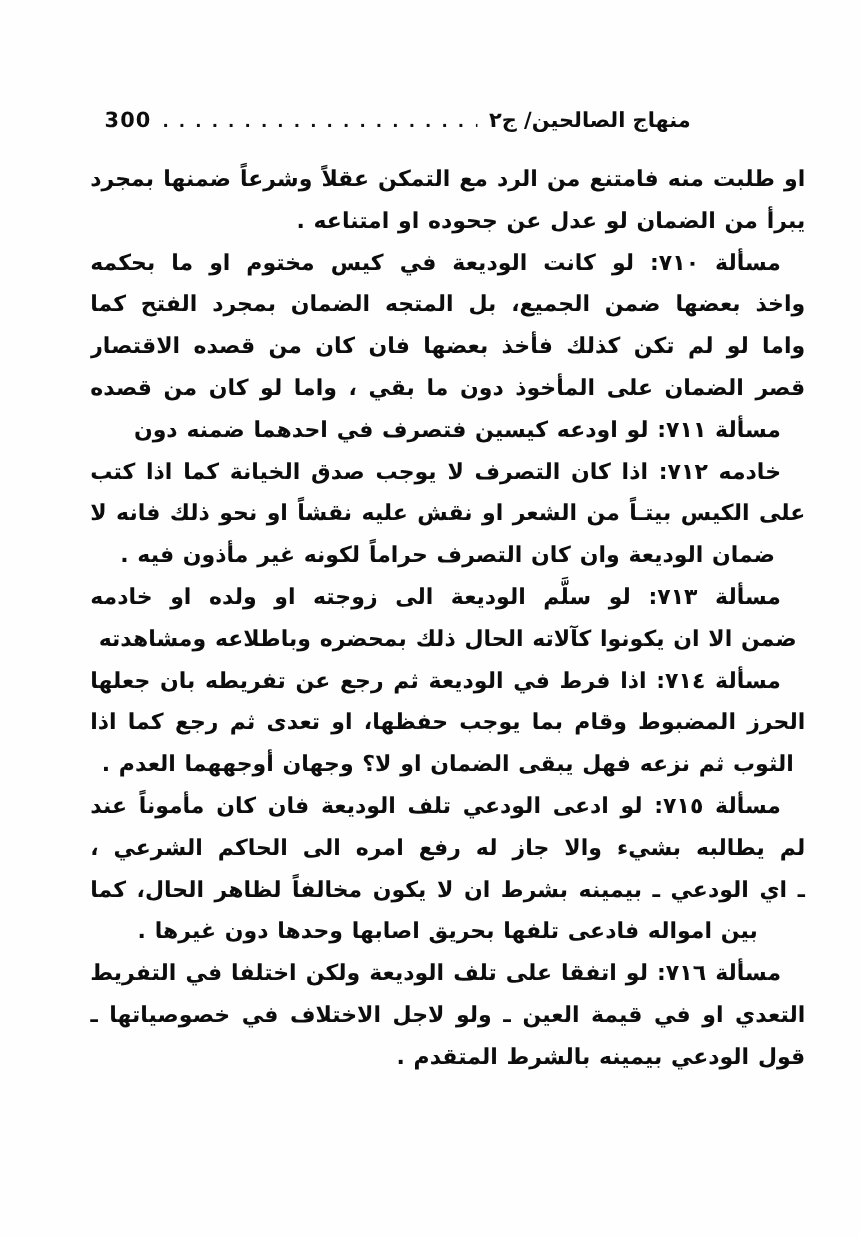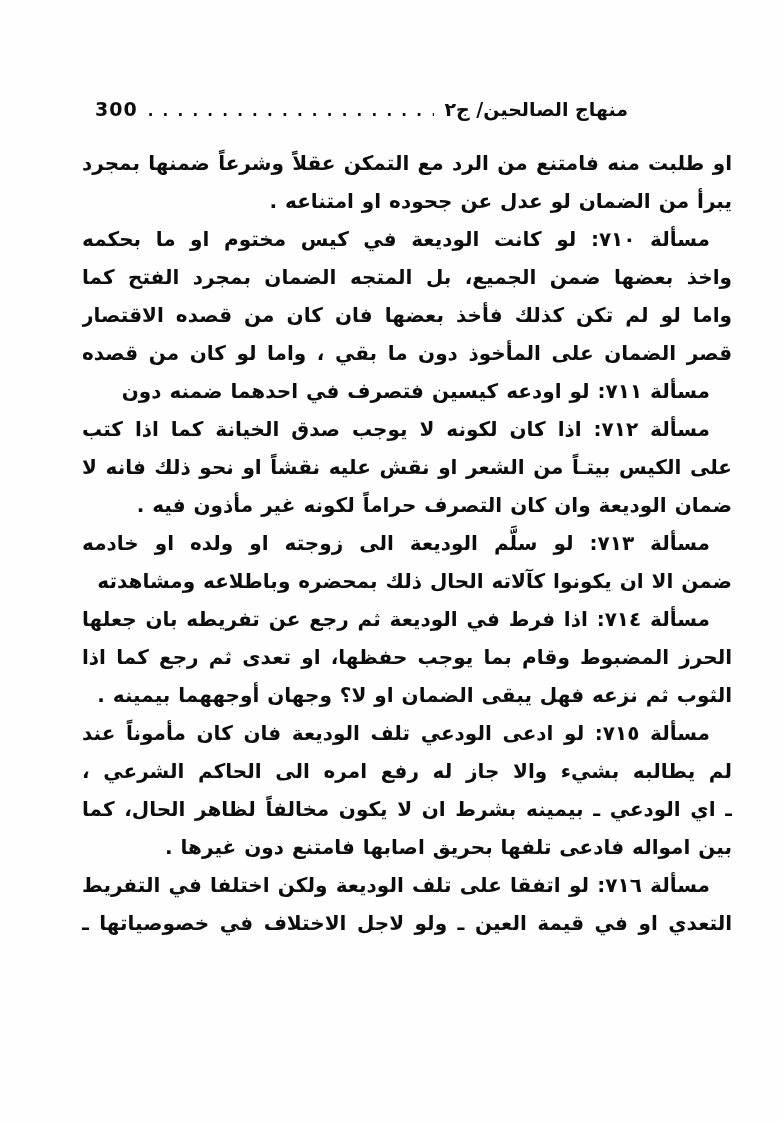--- a/index.html
+++ b/index.html
@@ -51,21 +51,21 @@
   .para { margin: 0; }
   .line {
     line-height: 38px;
     height: 38px;
     overflow: hidden;
     text-align: right;
     word-spacing: 1px;
   }
   .line.justify { text-align: justify; text-align-last: justify; }
   .line.center  { }
-  .line.left    { text-align: right; }
+  .line.left    { text-align: center; }
   .line.right   { text-align: right; }
   .line.indent  { padding-right: 22px; }
 </style>
 </head>
 <body>
 
 <div class="page">
 
   <div class="running-head">
     <span class="title">منهاج الصالحين/ ج٢</span>
@@ -81,38 +81,39 @@
       <div class="para">
         <div class="line justify indent">مسألة ٧١٠: لو كانت الوديعة في كيس مختوم او ما بحكمه ففتحه</div>
         <div class="line justify">واخذ بعضها ضمن الجميع، بل المتجه الضمان بمجرد الفتح كما سبق،</div>
         <div class="line justify">واما لو لم تكن كذلك فأخذ بعضها فان كان من قصده الاقتصار عليه فالظاهر</div>
         <div class="line justify">قصر الضمان على المأخوذ دون ما بقي ، واما لو كان من قصده عدم الاقتصار</div>
       </div>
       <div class="para">
         <div class="line right indent">مسألة ٧١١: لو اودعه كيسين فتصرف في احدهما ضمنه دون الاخر.</div>
       </div>
       <div class="para">
-        <div class="line justify indent">مسألة ٧١٢: اذا كان لكونه لا يوجب صدق الخيانة كما اذا كتب</div>
+        <div class="line justify indent">خادمه ٧١٢: اذا كان التصرف لا يوجب صدق الخيانة كما اذا كتب</div>
         <div class="line justify">على الكيس بيتـاً من الشعر او نقش عليه نقشاً او نحو ذلك فانه لا يوجب</div>
         <div class="line left">ضمان الوديعة وان كان التصرف حراماً لكونه غير مأذون فيه .</div>
       </div>
       <div class="para">
         <div class="line justify indent">مسألة ٧١٣: لو سلَّم الوديعة الى زوجته او ولده او خادمه ليحرزوها</div>
         <div class="line left">ضمن الا ان يكونوا كآلاته الحال ذلك بمحضره وباطلاعه ومشاهدته .</div>
       </div>
       <div class="para">
         <div class="line justify indent">مسألة ٧١٤: اذا فرط في الوديعة ثم رجع عن تفريطه بان جعلها في</div>
         <div class="line justify">الحرز المضبوط وقام بما يوجب حفظها، او تعدى ثم رجع كما اذا لبس</div>
-        <div class="line left">الثوب ثم نزعه فهل يبقى الضمان او لا؟ وجهان أوجههما بيمينه .</div>
+        <div class="line left">الثوب ثم نزعه فهل يبقى الضمان او لا؟ وجهان أوجههما العدم .</div>
       </div>
       <div class="para">
         <div class="line justify indent">مسألة ٧١٥: لو ادعى الودعي تلف الوديعة فان كان مأموناً عند المودع</div>
         <div class="line justify">لم يطالبه بشيء والا جاز له رفع امره الى الحاكم الشرعي ، ويكون القول قوله</div>
         <div class="line justify">ـ اي الودعي ـ بيمينه بشرط ان لا يكون مخالفاً لظاهر الحال، كما لو كانت</div>
-        <div class="line left">بين امواله فادعى تلفها بحريق اصابها فامتنع دون غيرها .</div>
+        <div class="line left">بين امواله فادعى تلفها بحريق اصابها وحدها دون غيرها .</div>
       </div>
       <div class="para">
         <div class="line justify indent">مسألة ٧١٦: لو اتفقا على تلف الوديعة ولكن اختلفا في التفريط او</div>
         <div class="line justify">التعدي او في قيمة العين ـ ولو لاجل الاختلاف في خصوصياتها ـ كان القول</div>
+        <div class="line center">قول الودعي بيمينه بالشرط المتقدم .</div>
       </div>
     </div>
 
 </div>
 
 </body></html>

